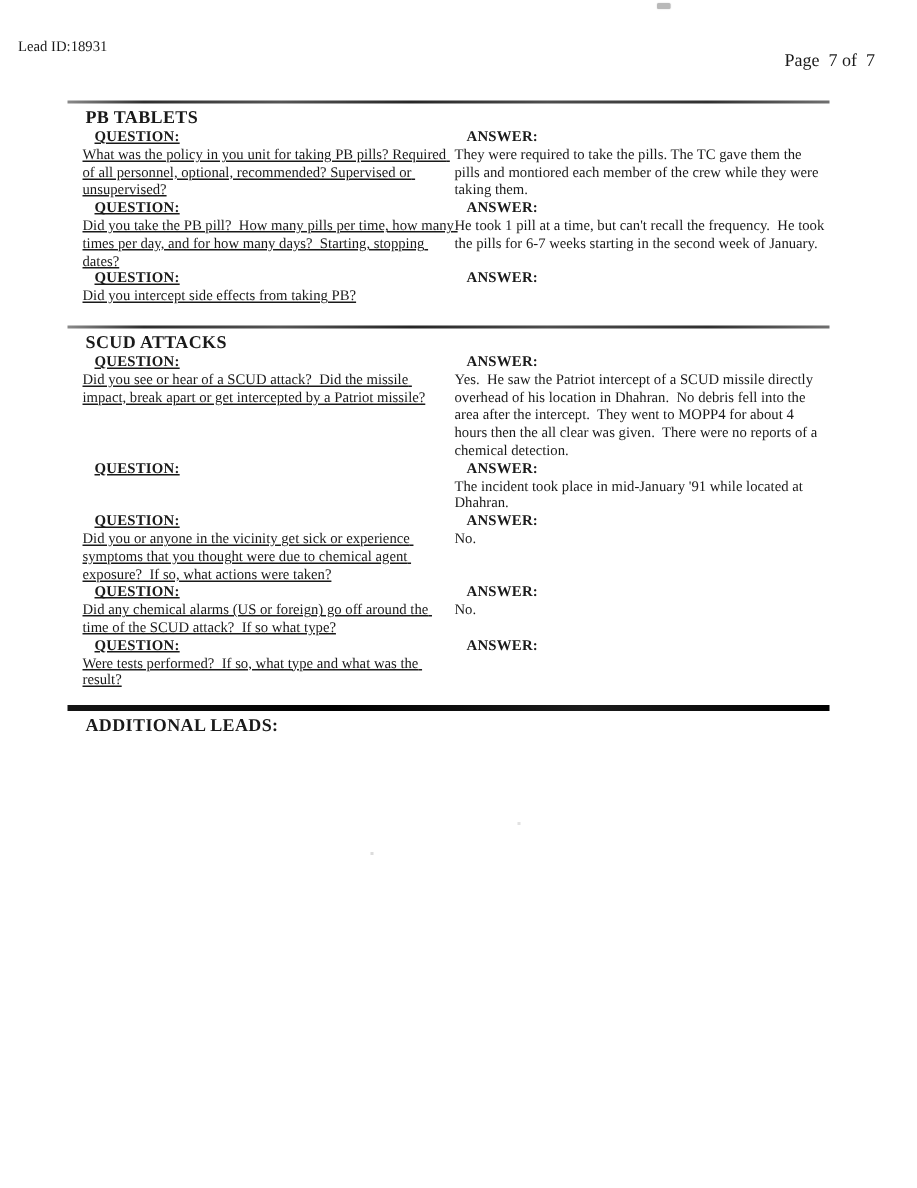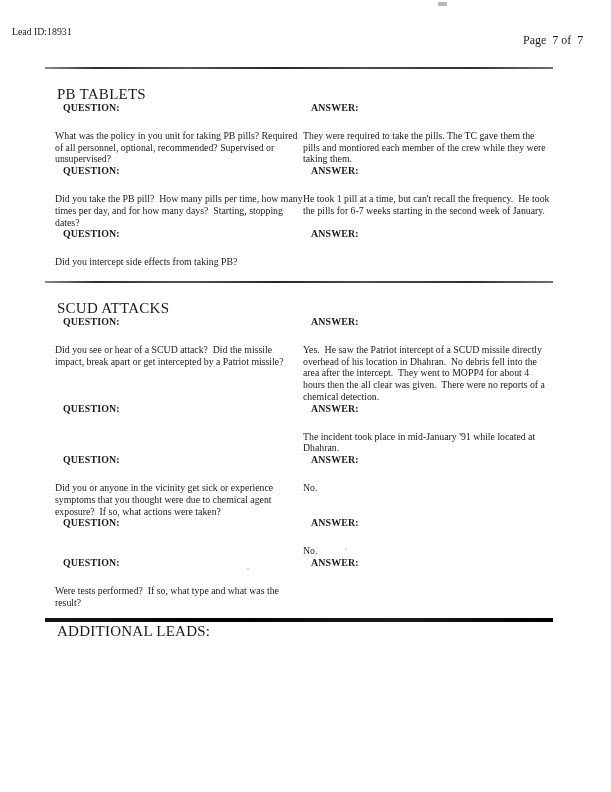--- a/index.html
+++ b/index.html
@@ -14,28 +14,28 @@
   .smudge{position:absolute;left:438px;top:2px;width:9px;height:4px;background:#b9b9b9;
     box-shadow:0 0 1px #cfcfcf;border-radius:1px;}
   .speck1{position:absolute;left:247px;top:568px;width:2px;height:2px;background:#dcdcdc;}
   .speck2{position:absolute;left:345px;top:548px;width:2px;height:2px;background:#e2e2e2;}
   .content{position:absolute;left:45px;top:67px;width:508px;}
   .rule{width:100%;}
   .rule-thin{height:2px;
     background:linear-gradient(90deg,#8a8a8a,#2e2e2e 10%,#555 28%,#262626 45%,#4d4d4d 63%,#303030 84%,#6f6f6f);}
   .rule-thick{height:4px;
     background:linear-gradient(90deg,#151515,#000 35%,#1c1c1c 68%,#000);}
-  .sec-title{font-size:15px;font-weight:normal;letter-spacing:0.25px;
-    line-height:13px;margin:19px 0 1px 12px;}
+  .sec-title{font-size:12px;font-weight:bold;letter-spacing:0.25px;
+    line-height:13px;margin:3px 0 1px 12px;}
   .qa{display:flex;padding-left:10px;}
-  .qc{width:248px;flex:none;}
+  .qc{width:248px;flex:none;text-decoration:underline;}
   .ac{flex:1;min-width:0;}
   .lbl{font-size:9.9px;font-weight:bold;line-height:11.8px;padding-left:8px;
     letter-spacing:0.15px;}
-  .txt{font-size:9.8px;line-height:11.8px;white-space:pre-wrap;margin-top:16px;}
+  .txt{font-size:9.8px;line-height:11.8px;white-space:pre-wrap;}
   .pb-gap{margin-bottom:13px;}
   .scud-gap{margin-bottom:10px;}
   .leads-title{margin-top:3px;}
 </style>
 </head>
 <body>
 
 <div class="page">
   <div class="smudge"></div>
   <div class="speck1"></div>
@@ -118,20 +118,21 @@
         </div>
         <div class="ac">
           <div class="lbl">ANSWER:</div>
           <div class="txt">No.</div>
         </div>
       </div>
 
       <div class="qa">
         <div class="qc">
           <div class="lbl">QUESTION:</div>
+          <div class="txt">Did any chemical alarms (US or foreign) go off around the time of the SCUD attack?  If so what type?</div>
         </div>
         <div class="ac">
           <div class="lbl">ANSWER:</div>
           <div class="txt">No.</div>
         </div>
       </div>
 
       <div class="qa scud-gap">
         <div class="qc">
           <div class="lbl">QUESTION:</div>

